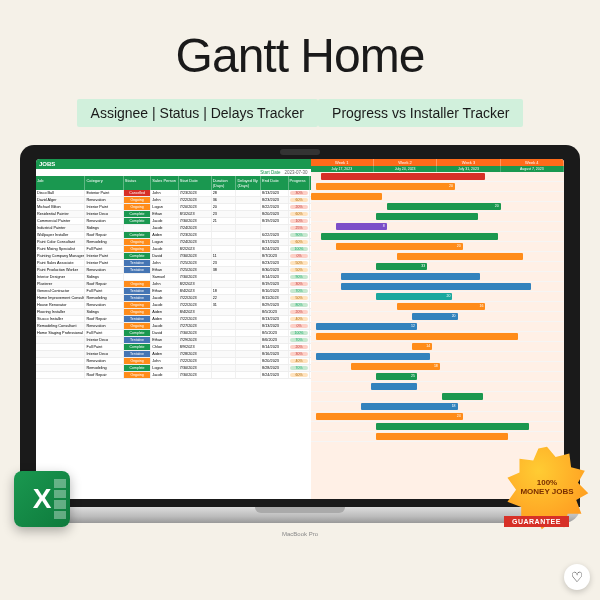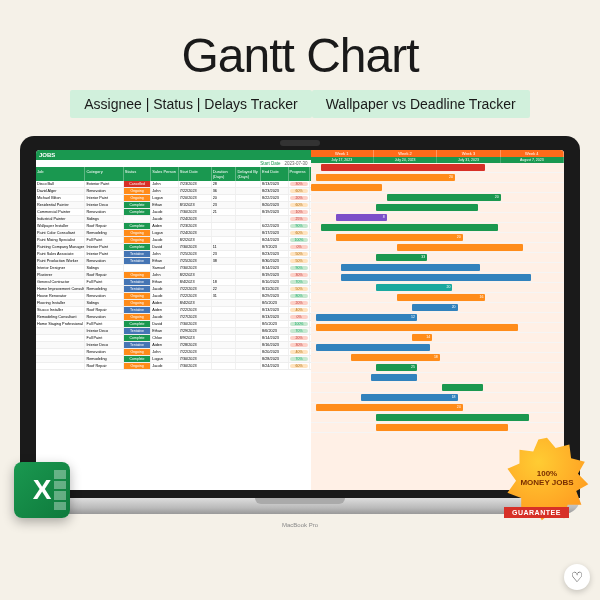--- a/index.html
+++ b/index.html
@@ -1,18 +1,18 @@
 <!DOCTYPE html>
 <html><head>
 <meta charset="utf-8">
 <style>
 *{margin:0;padding:0;box-sizing:border-box;font-family:-apple-system,BlinkMacSystemFont,"Segoe UI",Arial,sans-serif}
 body{width:600px;height:600px;background:#f5f1e8;display:flex;flex-direction:column;align-items:center;overflow:hidden}
 .title{font-size:48px;font-weight:500;color:#1a1a1a;margin-top:28px;letter-spacing:-1px}
-.subtitles{display:flex;margin-top:7px}
+.subtitles{display:flex;margin-top:16px}
 .subtitle{background:#d1f0dc;color:#1a1a1a;font-size:14px;font-weight:500;padding:6px 14px;border-radius:2px}
 .laptop-wrap{position:relative;margin-top:18px;width:560px}
 .laptop-screen{background:#1a1a1a;border-radius:14px 14px 0 0;padding:14px 16px 8px;position:relative}
 .screen-inner{background:#fff;border-radius:4px;overflow:hidden;height:340px;position:relative}
 .laptop-notch{position:absolute;top:4px;left:50%;transform:translateX(-50%);width:40px;height:6px;background:#333;border-radius:3px}
 .laptop-base{height:16px;background:linear-gradient(180deg,#ddd 0%,#bbb 60%,#999 100%);border-radius:0 0 20px 20px;position:relative}
 .laptop-cutout{position:absolute;top:0;left:50%;transform:translateX(-50%);width:90px;height:6px;background:#aaa;border-radius:0 0 6px 6px}
 .spreadsheet{display:flex;height:100%;font-size:5px}
 .left-pane{width:52%;display:flex;flex-direction:column}
 .jobs-header{background:#1a9850;color:#fff;font-weight:600;font-size:6px;padding:2px 3px}
@@ -46,24 +46,24 @@
 .badge{position:absolute;bottom:-8px;right:-10px;width:86px;height:86px}
 .shield{width:100%;height:100%;background:radial-gradient(circle at 40% 30%,#ffcc33,#ff8c1a);clip-path:polygon(50% 2%,60% 14%,76% 10%,78% 26%,94% 30%,86% 44%,98% 56%,84% 64%,90% 80%,74% 80%,70% 96%,56% 88%,44% 98%,36% 84%,20% 88%,20% 72%,4% 66%,14% 52%,4% 38%,18% 32%,18% 16%,34% 18%,40% 4%);display:flex;align-items:center;justify-content:center;flex-direction:column;position:relative}
 .shield-text{font-size:8px;font-weight:800;color:#7a2e00;text-align:center;line-height:1.1}
 .ribbon{position:absolute;bottom:4px;background:#d73027;color:#fff;font-size:7px;font-weight:700;padding:2px 8px;letter-spacing:0.5px}
 .fav{position:absolute;bottom:10px;right:10px;width:26px;height:26px;background:#fff;border-radius:50%;display:flex;align-items:center;justify-content:center;font-size:14px;color:#333;box-shadow:0 2px 6px rgba(0,0,0,0.2)}
 .laptop-label{position:absolute;bottom:-14px;left:50%;transform:translateX(-50%);font-size:6px;color:#888}
 </style>
 </head>
 <body>
 
-<div class="title">Gantt Chart</div>
+<div class="title">Gantt Home</div>
 <div class="subtitles">
   <div class="subtitle">Assignee | Status | Delays Tracker</div>
-  <div class="subtitle">Wallpaper vs Deadline Tracker</div>
+  <div class="subtitle">Progress vs Installer Tracker</div>
 </div>
 
 <div class="laptop-wrap">
   <div class="laptop-screen">
     <div class="laptop-notch"></div>
     <div class="screen-inner">
       <div class="spreadsheet">
         <div class="left-pane">
           <div class="jobs-header">JOBS</div>
           <div class="start-row">

